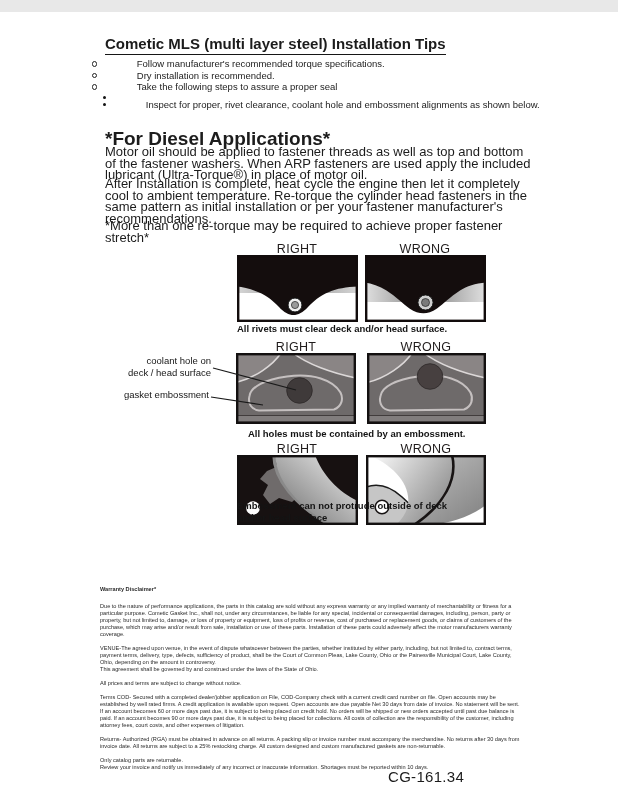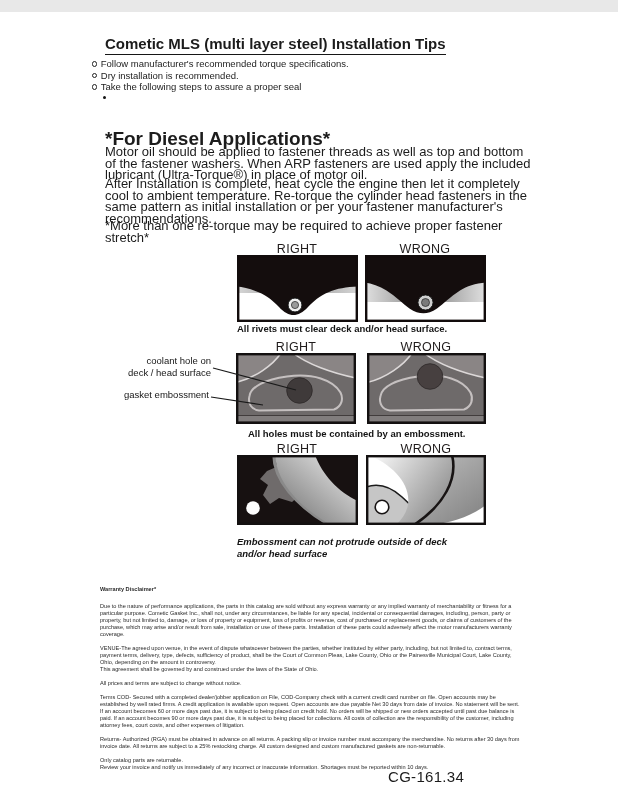--- a/index.html
+++ b/index.html
@@ -9,21 +9,21 @@
     margin:12px auto;
   }
   .abs{position:absolute;}
   
   .title{
     left:105px;top:23px;font-size:15px;font-weight:700;
     border-bottom:1.6px solid #161616;padding-bottom:2px;white-space:nowrap;
   }
   
   .bullets{left:92px;top:46px;width:470px;font-size:9.5px;line-height:11.5px;}
-  .brow{display:flex;align-items:flex-start;}
+  .brow{display:flex;align-items:flex-start;gap:36px;}
   .brow.sub{padding-left:11px;}
   .ring{flex:none;width:3.4px;height:3.4px;border:1px solid #222;border-radius:50%;margin:3.4px 3.4px 0 0;}
   .dot{flex:none;width:3.4px;height:3.4px;background:#141414;border-radius:50%;margin:3.6px 3.4px 0 0;}
   
   .h2{left:105px;top:116px;font-size:19px;font-weight:700;}
   .para{left:105px;width:432px;font-size:13px;line-height:11.6px;}
   .p1{top:134px;}
   .p2{top:166px;}
   .p3{top:208px;}
   
@@ -54,20 +54,24 @@
     <div class="brow">
       <span class="ring"></span>
       <span>Dry installation is recommended.</span>
     </div>
     <div class="brow">
       <span class="ring"></span>
       <span>Take the following steps to assure a proper seal</span>
     </div>
     <div class="brow sub">
       <span class="dot"></span>
+    </div>
+    <div class="brow sub">
+      <span class="dot"></span>
+      <span>Inspect for proper, rivet clearance, coolant hole and embossment alignments as shown below.</span>
     </div>
   </div>
 
   <div class="abs h2">*For Diesel Applications*</div>
   <div class="abs para p1">Motor oil should be applied to fastener threads as well as top and bottom of the fastener washers. When ARP fasteners are used apply the included lubricant (Ultra-Torque®) in place of motor oil.</div>
   <div class="abs para p2">After Installation is complete, heat cycle the engine then let it completely cool to ambient temperature. Re-torque the cylinder head fasteners in the same pattern as initial installation or per your fastener manufacturer's recommendations.</div>
   <div class="abs para p3">*More than one re-torque may be required to achieve proper fastener stretch*</div>
 
   <div class="abs rw" style="left:297px;top:230px;">RIGHT</div>
   <div class="abs rw" style="left:425px;top:230px;">WRONG</div>
@@ -182,21 +186,21 @@
     <rect width="120" height="70" fill="#ffffff"></rect>
     <path d="M0,32 C12,28 24,31 36,42 C46,51 56,62 64,70 L0,70 Z" fill="#c6c6c6"></path>
     <path d="M0,32 C12,28 24,31 36,42 C46,51 56,62 64,70" fill="none" stroke="#1b1b1b" stroke-width="1.6"></path>
     <path d="M2,0 H86 C92,24 78,50 48,70 H30 C58,44 34,12 2,0 Z" fill="url(#g3w)"></path>
     <path d="M86,0 H120 V50 C104,62 86,68 62,70 H48 C78,50 92,24 86,0 Z" fill="url(#g3w2)"></path>
     <path d="M86,0 C92,24 78,50 48,70" fill="none" stroke="#181414" stroke-width="2.6"></path>
     <circle cx="16" cy="52" r="6.8" fill="#ffffff" stroke="#181414" stroke-width="1.6"></circle>
     <rect x="1.2" y="1.2" width="117.6" height="67.6" fill="none" stroke="#131010" stroke-width="2.4"></rect>
   </svg>
 
-  <div class="abs cap" style="left:237px;top:524px;width:270px;font-style:italic;">
+  <div class="abs cap" style="left:237px;top:488px;width:270px;">
     <div>Embossment can not protrude outside of deck</div>
     <div>and/or head surface</div>
   </div>
 
   <div class="abs fine">
     <div class="fh">Warranty Disclaimer*</div>
     <div class="fp">Due to the nature of performance applications, the parts in this catalog are sold without any express warranty or any implied warranty of merchantability or fitness for a particular purpose.  Cometic Gasket Inc., shall not, under any circumstances, be liable for any special, incidental or consequential damages, including, person, party or property, but not limited to, damage, or loss of property or equipment, loss of profits or revenue, cost of purchased or replacement goods, or claims of customers of the purchase, which may arise and/or result from sale, installation or use of these parts.  Installation of these parts could adversely affect the motor manufacturers warranty coverage.</div>
     <div class="fp0">VENUE-The agreed upon venue, in the event of dispute whatsoever between the parties, whether instituted by either party, including, but not limited to, contract terms, payment terms, delivery, type, defects, sufficiency of product, shall be the Court of Common Pleas, Lake County, Ohio or the Painesville Municipal Court, Lake County, Ohio, depending on the amount in controversy.</div>
     <div class="fp">This agreement shall be governed by and construed under the laws of the State of Ohio.</div>
     <div class="fp">All prices and terms are subject to change without notice.</div>

